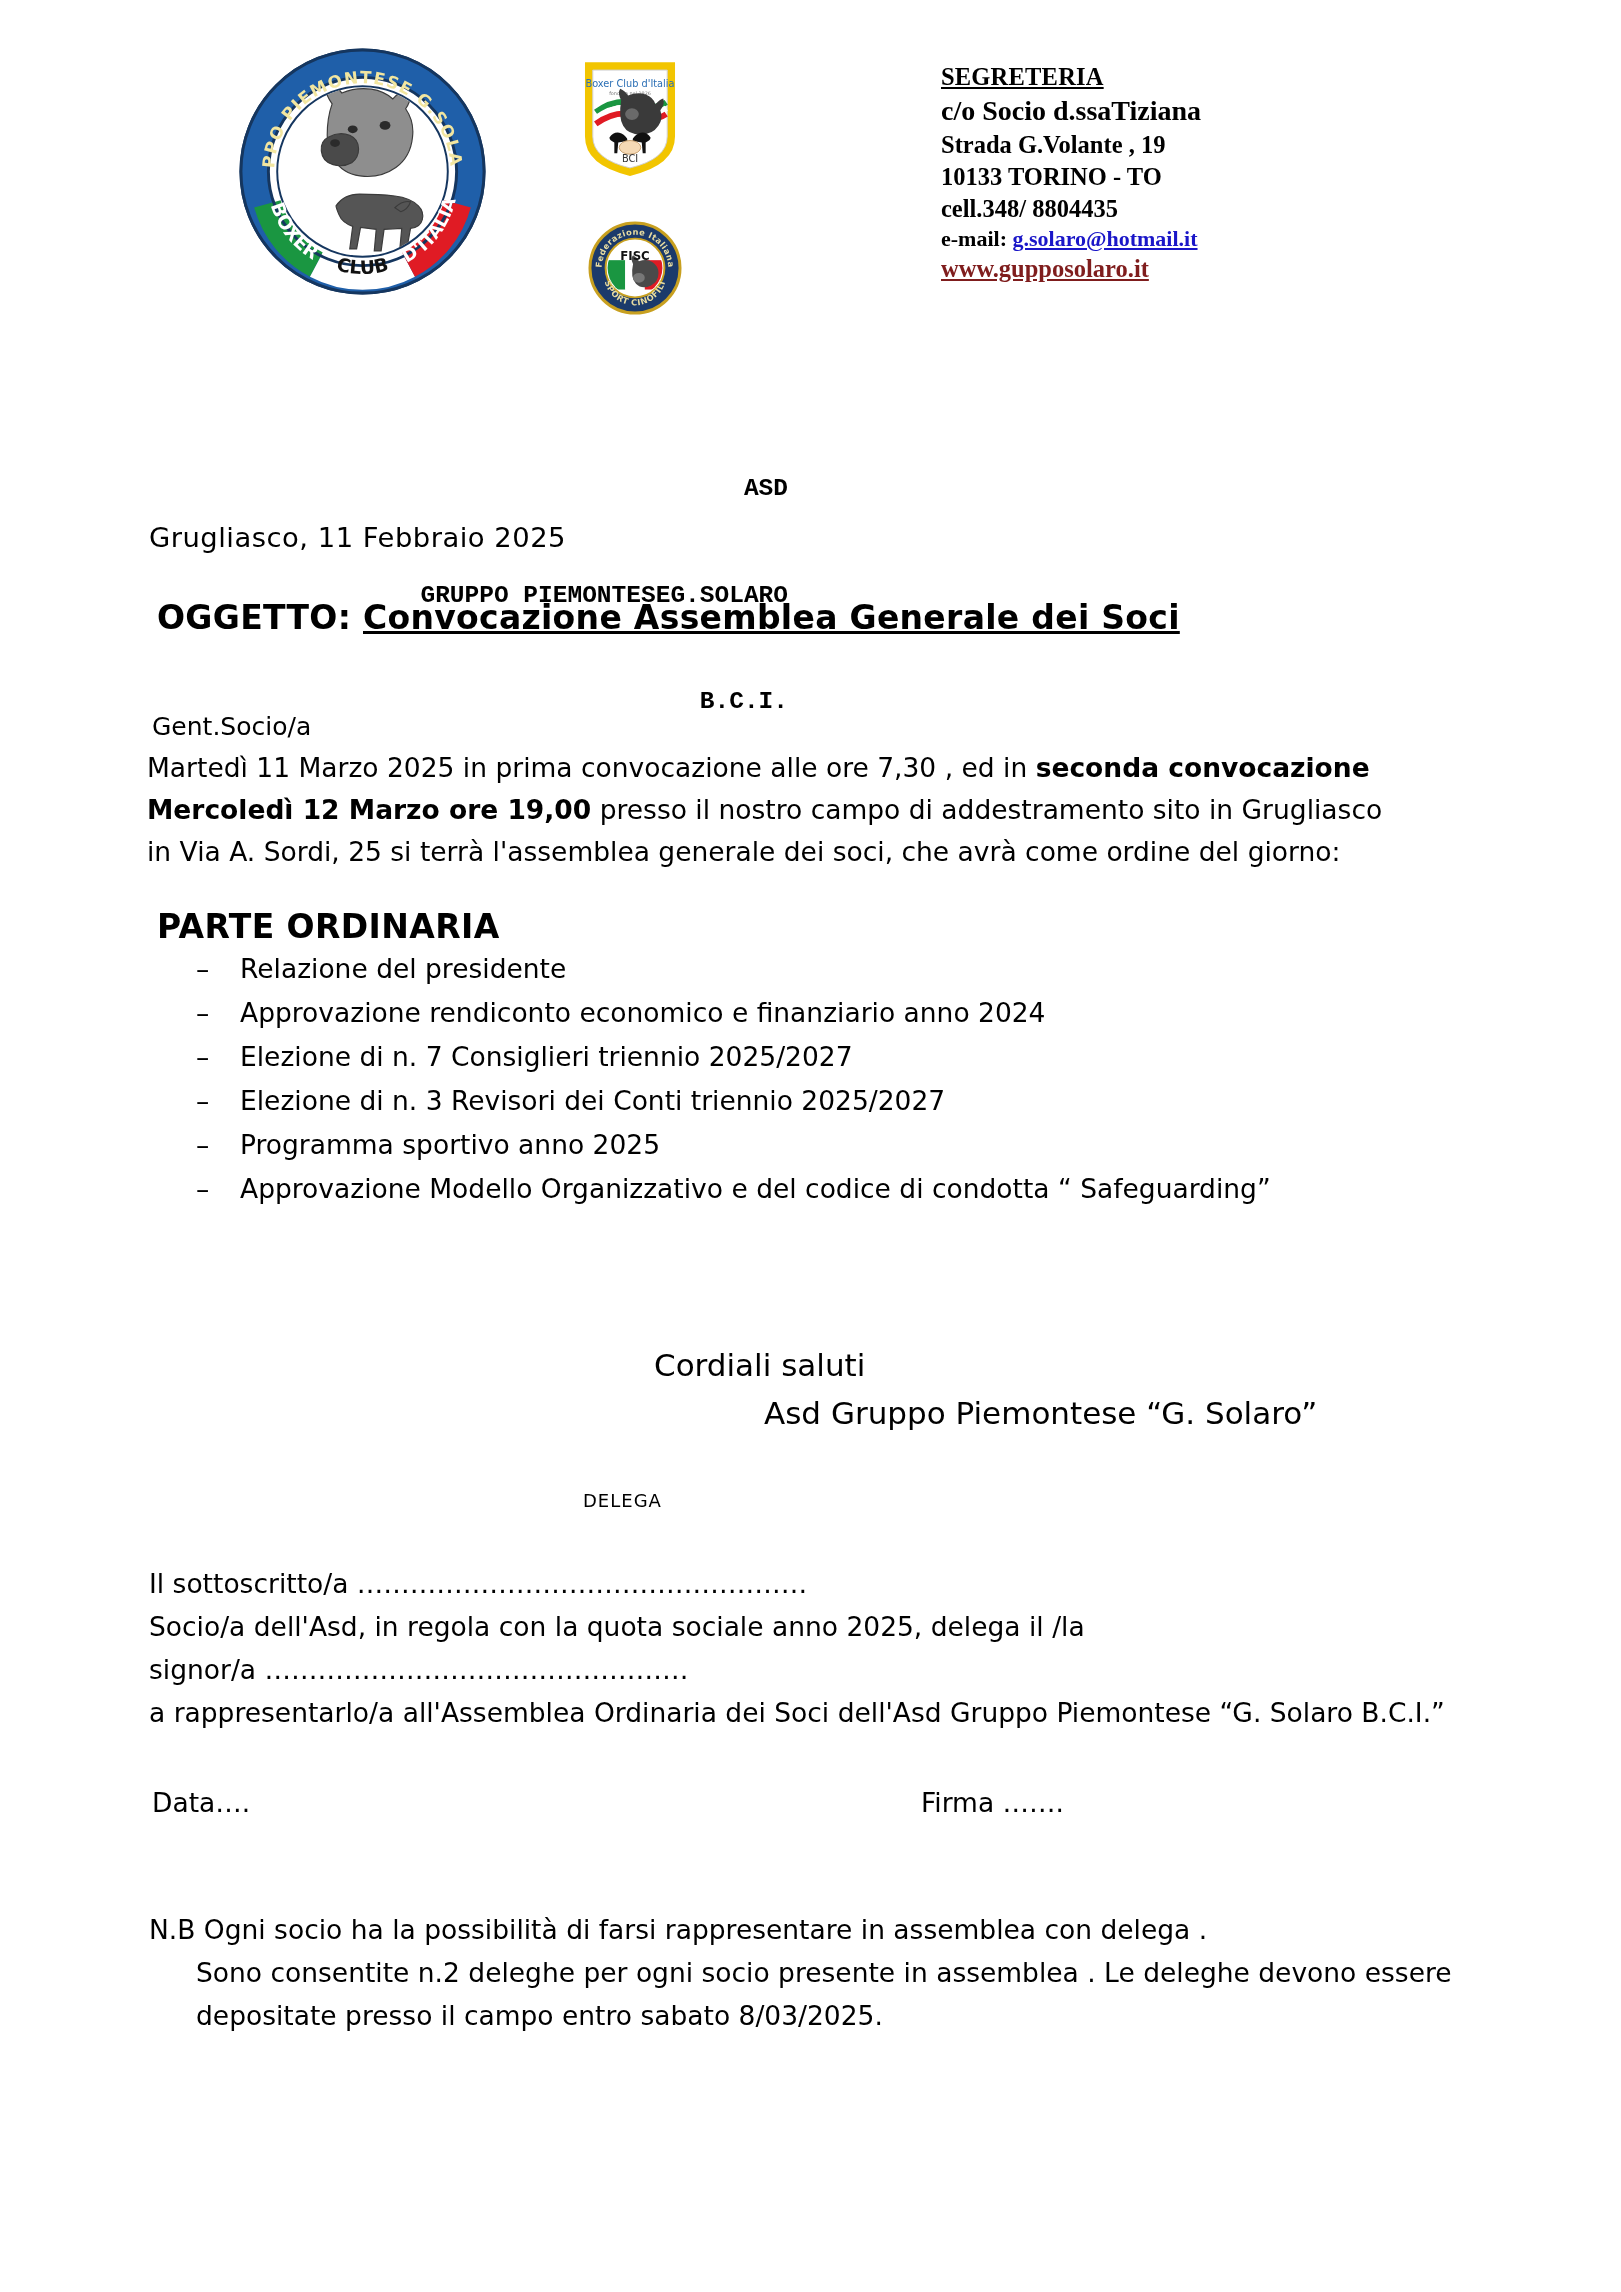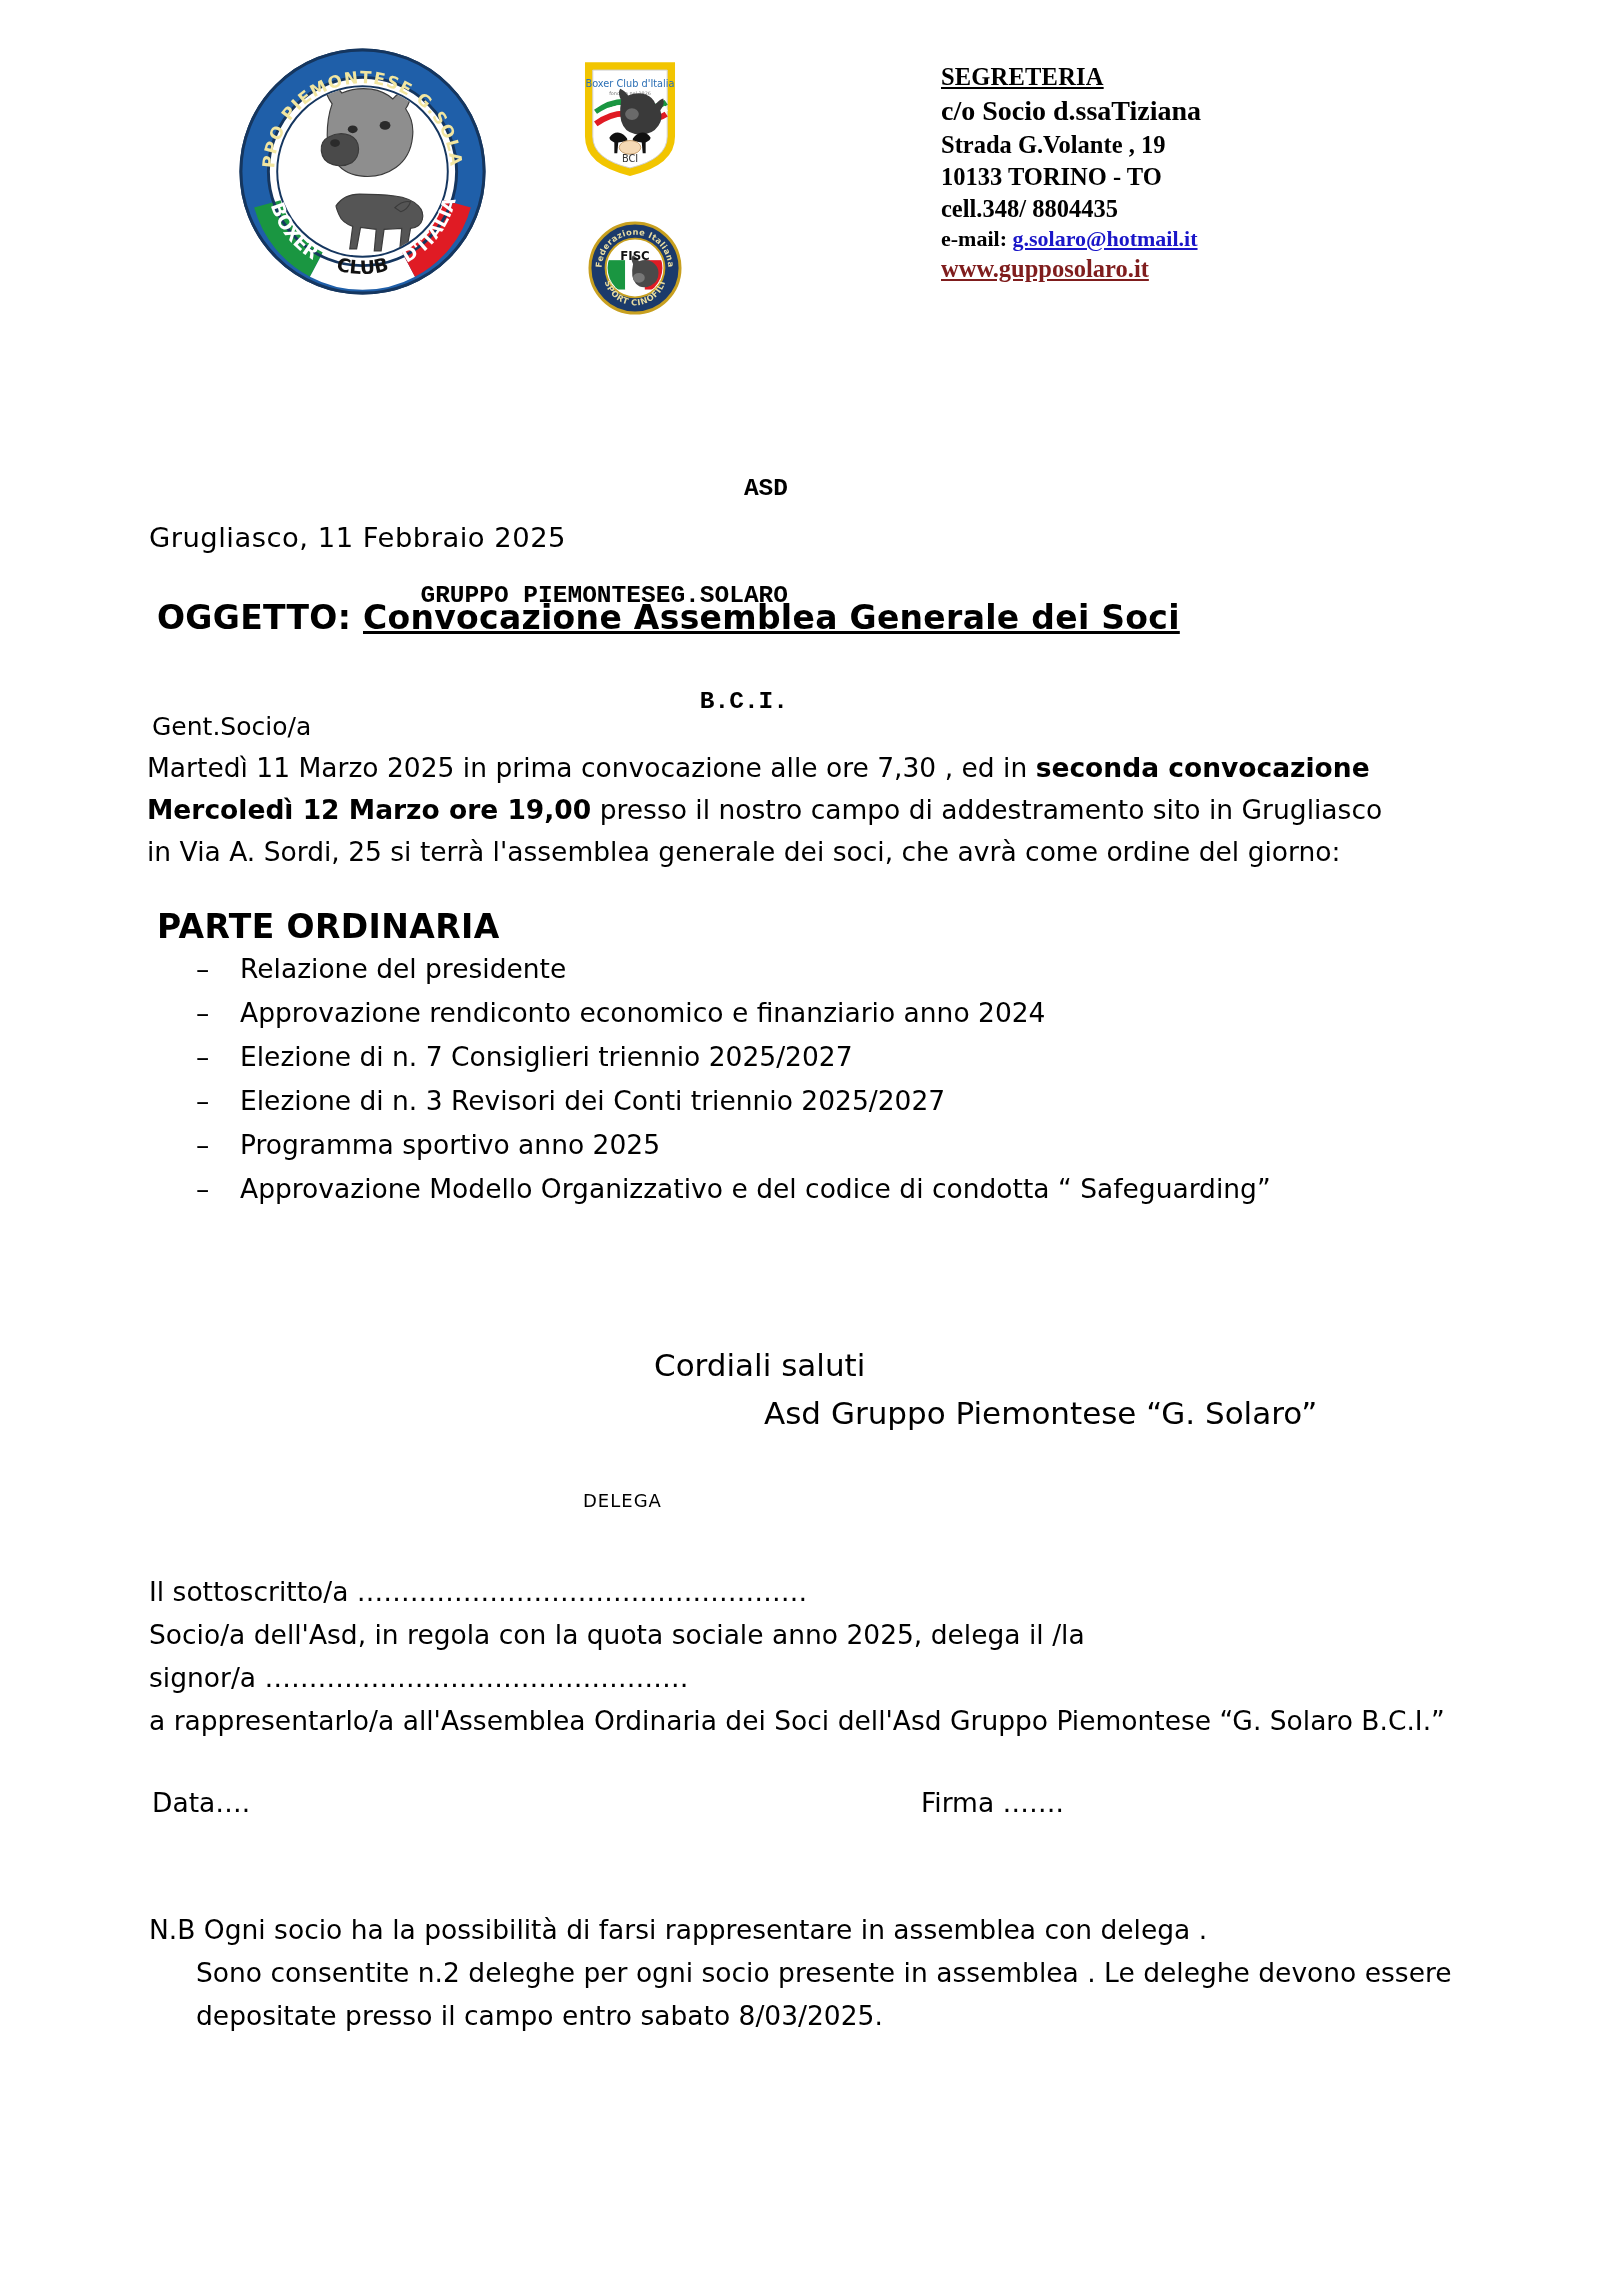--- a/index.html
+++ b/index.html
@@ -71,21 +71,21 @@
   .agenda{position:absolute;left:196px;top:956px;width:1274px;font-size:26.5px;line-height:1.0;}
   .agenda .row{display:flex;align-items:baseline;margin-bottom:17.6px;}
   .agenda .dash{width:44px;flex:0 0 44px;}
   .agenda .txt{flex:1 1 auto;}
 
   .closing{position:absolute;left:613px;top:1341px;font-size:31px;line-height:1.55;margin-left:41px;}
   .closing .c2{margin-left:110px;display:block;}
 
   .delega-title{position:absolute;left:583px;top:1490px;font-size:18px;letter-spacing:1px;}
 
-  .delega-form{position:absolute;left:149px;top:1563px;width:1372px;font-size:26.5px;line-height:1.62;margin-top:8px;}
+  .delega-form{position:absolute;left:149px;top:1563px;width:1372px;font-size:26.5px;line-height:1.62;}
   .delega-form div{white-space:nowrap;}
 
   .signrow{position:absolute;left:152px;top:1787px;width:1176px;font-size:26.5px;}
   .signrow .firma{position:absolute;left:769px;top:0;}
 
   .nb{position:absolute;left:149px;top:1909px;width:1372px;font-size:26.5px;line-height:1.62;}
   .nb .i1{display:block;}
   .nb .i2{display:block;padding-left:47px;}
   .nb .i3{display:block;padding-left:47px;}
 </style>

